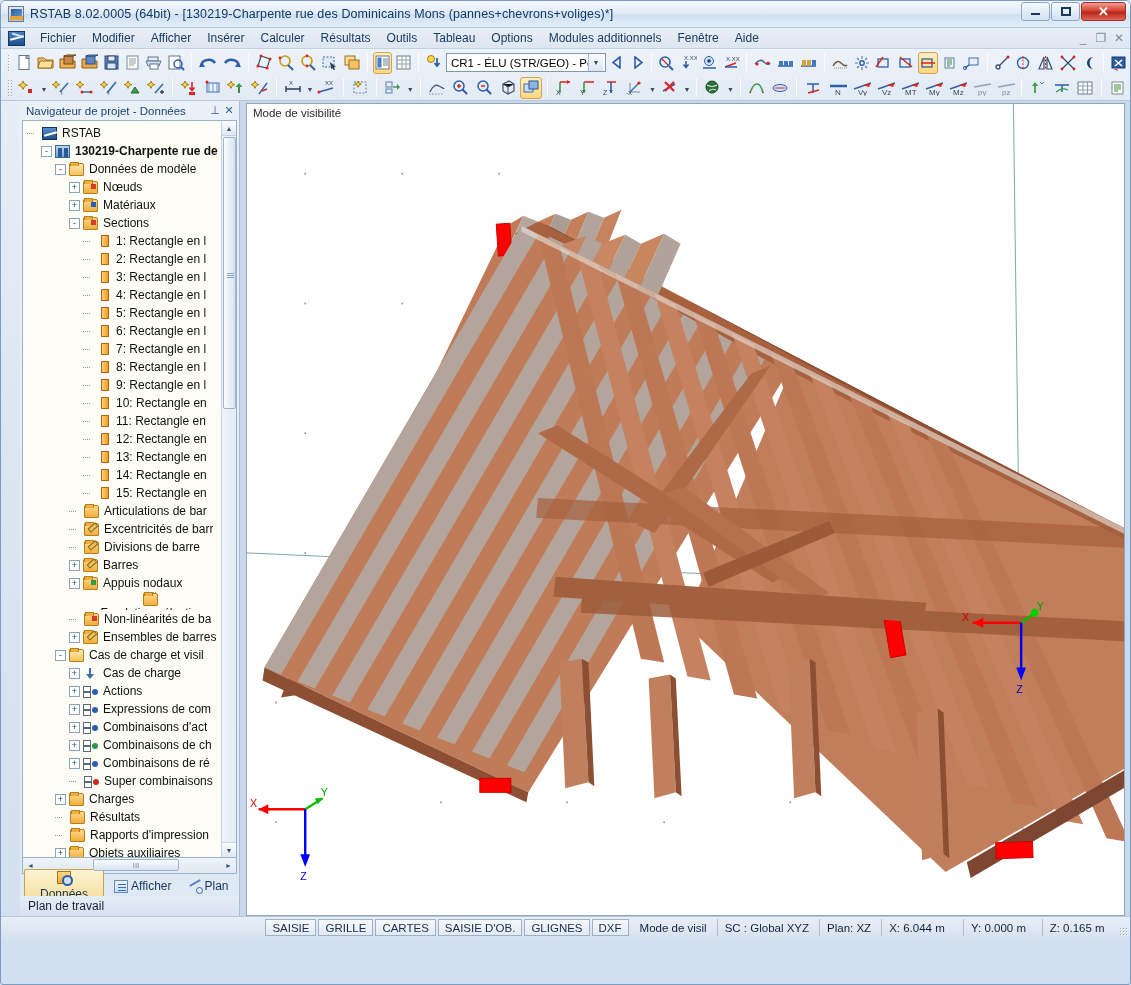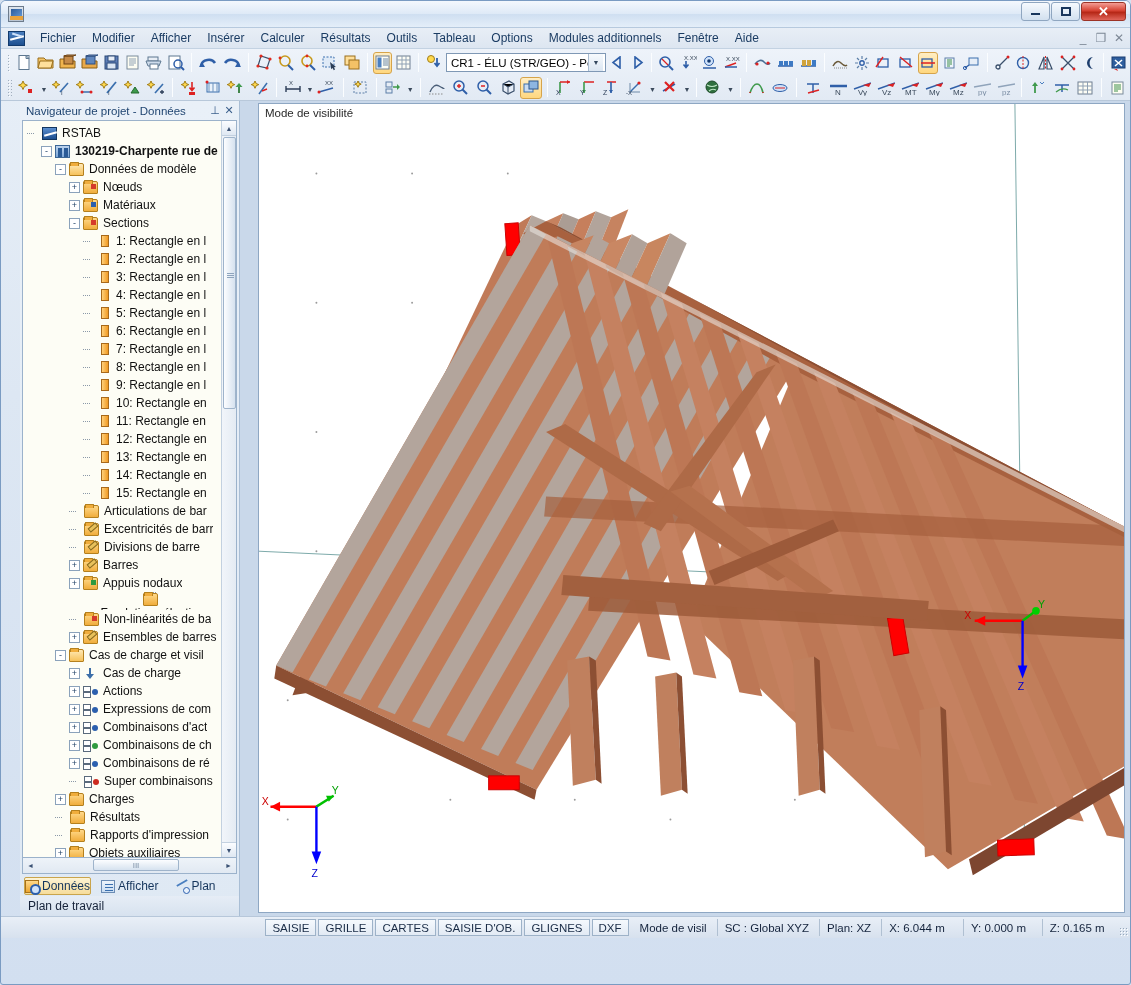--- a/index.html
+++ b/index.html
@@ -188,41 +188,41 @@
     background:linear-gradient(180deg,#eef3f9,#e1e9f2);border:1px solid #9bb2cb;border-top:none;
   }
   .tree-hsb .ar{width:15px;text-align:center;font-size:7px;color:#3b5274;}
   .tree-hsb .track{flex:1;position:relative;height:100%;}
   .tree-hsb .thumb{position:absolute;left:55px;top:1px;width:86px;height:12px;
     background:linear-gradient(180deg,#fcfdff,#d6e2ef);border:1px solid #9fb4cb;border-radius:2px;
     display:flex;align-items:center;justify-content:center;font-size:8px;color:#7b8ea5;}
 
   .nav-tabs{ height:22px;display:flex;align-items:center;gap:4px;padding:2px 0 0 4px;}
   .ntab{ display:flex;align-items:center;gap:3px;padding:2px 6px;font-size:12px;color:#15355c;border-radius:2px;}
-  .ntab.sel{ background:linear-gradient(180deg,#fdf3d4,#f6dc9b); border:1px solid #c9a44c; padding:1px 0;}
+  .ntab.sel{ background:linear-gradient(180deg,#fdf3d4,#f6dc9b); border:1px solid #c9a44c; padding:1px 15px;flex-direction:column;}
   .ntab .ti{width:14px;height:13px;position:relative;}
   .ti.data{background:linear-gradient(180deg,#ffd98a,#eda62f);border:1px solid #a8721a;}
   .ti.data:after{content:"";position:absolute;left:4px;top:3px;width:7px;height:7px;border-radius:50%;
     border:2px solid #2b5fae;background:#cfe2fa;}
   .ti.show{background:linear-gradient(180deg,#eef4fb,#c8dcf2);border:1px solid #6b8cb4;}
   .ti.show:after{content:"";position:absolute;left:3px;top:3px;width:8px;height:1px;
     box-shadow:0 0 0 0 #3a6fae,0 3px 0 0 #3a6fae,0 6px 0 0 #3a6fae;background:#3a6fae;}
   .ti.views:after{content:"";position:absolute;left:1px;top:2px;width:12px;height:2px;background:#4a7fc0;
     transform:rotate(-30deg);}
   .ti.views:before{content:"";position:absolute;left:8px;top:7px;width:5px;height:5px;border-radius:50%;
     border:1px solid #2b5fae;background:#e8f1fc;}
   .nav-bottom{
     height:20px;display:flex;align-items:center;padding-left:8px;font-size:12px;color:#16233a;
     background:linear-gradient(180deg,#e6edf6,#d7e2ef);
   }
 
   
   .viewport{
-    flex:1; display:flex; flex-direction:column;
-    background:#c9d8ea; padding:0 3px 0 16px;
+    flex:1; display:flex; 
+    background:#c9d8ea; padding:0 3px 0 4px;
   }
   .view-inner{
     flex:1; margin:2px 2px 0 2px; background:#ffffff;
     border:1px solid #8ea7c3; position:relative; overflow:hidden;
   }
   .vis-mode{
     position:absolute;left:6px;top:3px;font-size:11.5px;color:#2a2a2a;z-index:6;
   }
   .stat-under{height:3px;}
 
@@ -246,20 +246,21 @@
     background-image:radial-gradient(#ffffff 40%,transparent 41%),radial-gradient(#98a8ba 40%,transparent 41%);
     background-size:3px 3px;background-position:1px 1px,0 0; display:block;}
 </style>
 </head>
 <body>
 
 <div id="app">
 
   <div class="titlebar">
     <div class="title-icon"></div>
+    <div class="title-text">RSTAB 8.02.0005 (64bit) - [130219-Charpente rue des Dominicains Mons (pannes+chevrons+voliges)*]</div>
     <div class="wincontrols">
       <div class="wb">
           <i class="gl-min"></i>
         </div>
       <div class="wb">
           <i class="gl-max"></i>
         </div>
       <div class="wb close">
           <span class="gl-x">✕</span>
         </div>

